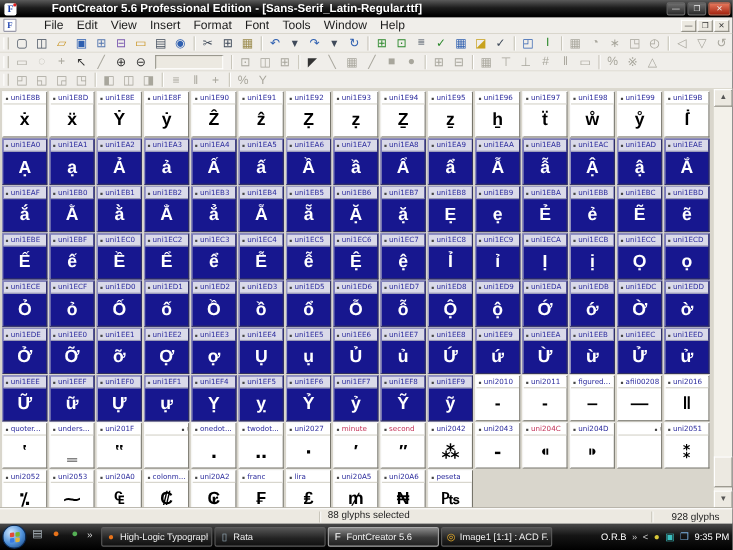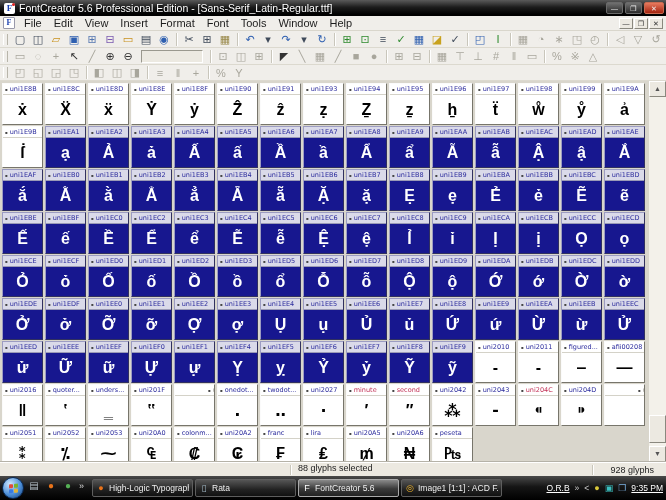--- a/index.html
+++ b/index.html
@@ -7,21 +7,21 @@
     font-family:"Liberation Sans","DejaVu Sans",sans-serif;background:#f0eeea;
     outline:1px solid #222;}
   
   .titlebar{position:absolute;top:0;left:0;width:666px;height:16px;
     background:linear-gradient(#5a5a5a,#1c1c1c 45%,#000 90%);
     display:flex;align-items:center;padding:0 2px;box-sizing:border-box;}
   .appicon{width:11px;height:11px;background:#fff;border-radius:2px;margin:0 4px 0 2px;
     position:relative;display:flex;align-items:center;justify-content:center;
     font:bold 9px "Liberation Serif",serif;color:#1a3fae;flex:none;}
   .appicon i{position:absolute;right:0;top:0;width:3px;height:3px;background:#d22;border-radius:50%;}
-  .title{color:#fff;font-size:10.5px;font-weight:normal;white-space:nowrap;text-shadow:0 1px 1px #000;}
+  .title{color:#fff;font-size:10.5px;font-weight:bold;white-space:nowrap;text-shadow:0 1px 1px #000;margin-left:28px;}
   .winbtns{margin-left:auto;display:flex;gap:2px;}
   .wbtn{width:17px;height:12px;border-radius:2px;border:1px solid #6a6a6a;
     background:linear-gradient(#707070,#2a2a2a);color:#eee;font-size:7px;line-height:11px;
     text-align:center;box-sizing:border-box;}
   .wbtn.close{background:linear-gradient(#e87a5e,#a42410);border-color:#c86a50;width:20px;}
   
   .menubar{position:absolute;top:16px;left:0;width:666px;height:15px;background:#f0eeea;
     border-bottom:1px solid #d9d6cc;display:flex;align-items:center;box-sizing:border-box;}
   .mdiicon{width:10px;height:10px;background:#fff;border:1px solid #99a;border-radius:1px;
     margin:0 3px 0 3px;font:bold 8px "Liberation Serif",serif;color:#1a3fae;text-align:center;line-height:9px;flex:none;}
@@ -82,21 +82,21 @@
   .qlicon{width:12px;height:12px;font-size:10px;line-height:12px;text-align:center;}
   .qlchev{color:#ddd;font-size:9px;}
   .tasks{position:absolute;left:92px;top:3px;display:flex;gap:2px;}
   .task{width:101px;height:18px;border-radius:2px;border:1px solid #5e5e5e;
     background:linear-gradient(#555,#222 60%,#111);display:flex;align-items:center;
     padding:0 3px;box-sizing:border-box;overflow:hidden;}
   .task.active{background:linear-gradient(#8a8a8a,#3a3a3a 55%,#222);border-color:#aaa;}
   .task .ticn{width:10px;flex:none;font-size:9px;line-height:10px;text-align:center;margin-right:3px;}
   .task .tlbl{color:#f0f0f0;font-size:8.5px;white-space:nowrap;overflow:hidden;}
   .tray{position:absolute;right:3px;top:0;height:24px;display:flex;align-items:center;gap:5px;}
-  .tray .ttxt{color:#fff;font-size:8.5px;text-decoration:underline;}
+  .tray .ttxt{color:#fff;font-size:8.5px;}
   .tray .tchv{color:#ccc;font-size:8.5px;}
   .trayicn{font-size:9px;line-height:10px;}
 </style>
 </head>
 <body>
 
 <div class="screen">
 
   <div class="titlebar">
     <div class="appicon">
@@ -106,21 +106,21 @@
     <div class="title">FontCreator 5.6 Professional Edition - [Sans-Serif_Latin-Regular.ttf]</div>
     <div class="winbtns">
       <div class="wbtn">—</div>
       <div class="wbtn">❐</div>
       <div class="wbtn close">✕</div>
     </div>
   </div>
 
   <div class="menubar">
     <div class="mdiicon">F</div>
-    <div id="menu-items" style="display:flex;">
+    <div id="menu-items" style="display:flex;margin-left:16px;">
         <div class="menuitem">File</div>
         <div class="menuitem">Edit</div>
         <div class="menuitem">View</div>
         <div class="menuitem">Insert</div>
         <div class="menuitem">Format</div>
         <div class="menuitem">Font</div>
         <div class="menuitem">Tools</div>
         <div class="menuitem">Window</div>
         <div class="menuitem">Help</div>
       </div>
@@ -229,44 +229,44 @@
       <div class="ticon dis">%</div>
       <div class="ticon dis">Y</div>
     </div>
 
   <div class="gridarea">
       <div class="cell">
         <div class="cl">uni1E8B</div>
         <div class="cg">ẋ</div>
       </div>
       <div class="cell">
-        <div class="cl">uni1E8C</div>
-        <div class="cg">Ẍ</div>
-      </div>
-      <div class="cell">
         <div class="cl">uni1E8D</div>
         <div class="cg">ẍ</div>
       </div>
       <div class="cell">
         <div class="cl">uni1E8E</div>
         <div class="cg">Ẏ</div>
       </div>
       <div class="cell">
         <div class="cl">uni1E8F</div>
         <div class="cg">ẏ</div>
       </div>
       <div class="cell">
         <div class="cl">uni1E90</div>
         <div class="cg">Ẑ</div>
       </div>
       <div class="cell">
         <div class="cl">uni1E91</div>
         <div class="cg">ẑ</div>
       </div>
       <div class="cell">
+        <div class="cl">uni1E92</div>
+        <div class="cg">Ẓ</div>
+      </div>
+      <div class="cell">
         <div class="cl">uni1E93</div>
         <div class="cg">ẓ</div>
       </div>
       <div class="cell">
         <div class="cl">uni1E94</div>
         <div class="cg">Ẕ</div>
       </div>
       <div class="cell">
         <div class="cl">uni1E95</div>
         <div class="cg">ẕ</div>
@@ -281,28 +281,28 @@
       </div>
       <div class="cell">
         <div class="cl">uni1E98</div>
         <div class="cg">ẘ</div>
       </div>
       <div class="cell">
         <div class="cl">uni1E99</div>
         <div class="cg">ẙ</div>
       </div>
       <div class="cell">
-        <div class="cl">uni1E9A</div>
-        <div class="cg">ẚ</div>
-      </div>
-      <div class="cell">
         <div class="cl">uni1E9B</div>
         <div class="cg">ẛ</div>
       </div>
       <div class="cell sel">
+        <div class="cl">uni1EA0</div>
+        <div class="cg">Ạ</div>
+      </div>
+      <div class="cell sel">
         <div class="cl">uni1EA1</div>
         <div class="cg">ạ</div>
       </div>
       <div class="cell sel">
         <div class="cl">uni1EA2</div>
         <div class="cg">Ả</div>
       </div>
       <div class="cell sel">
         <div class="cl">uni1EA3</div>
         <div class="cg">ả</div>
@@ -527,24 +527,20 @@
         <div class="cl">uni1EDC</div>
         <div class="cg">Ờ</div>
       </div>
       <div class="cell sel">
         <div class="cl">uni1EDD</div>
         <div class="cg">ờ</div>
       </div>
       <div class="cell sel">
         <div class="cl">uni1EDE</div>
         <div class="cg">Ở</div>
-      </div>
-      <div class="cell sel">
-        <div class="cl">uni1EDF</div>
-        <div class="cg">ở</div>
       </div>
       <div class="cell sel">
         <div class="cl">uni1EE0</div>
         <div class="cg">Ỡ</div>
       </div>
       <div class="cell sel">
         <div class="cl">uni1EE1</div>
         <div class="cg">ỡ</div>
       </div>
       <div class="cell sel">

